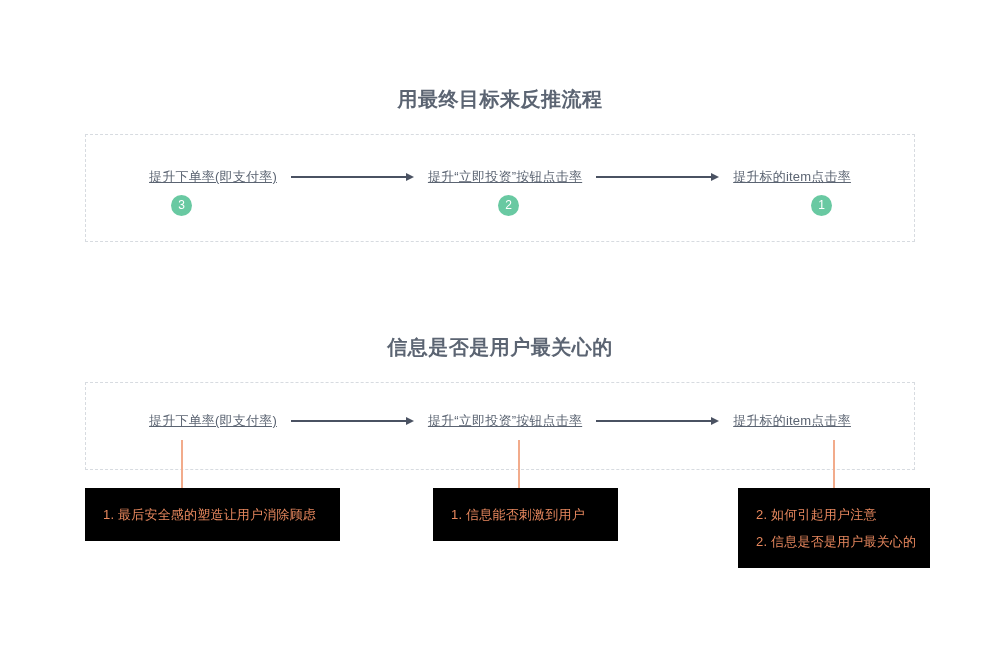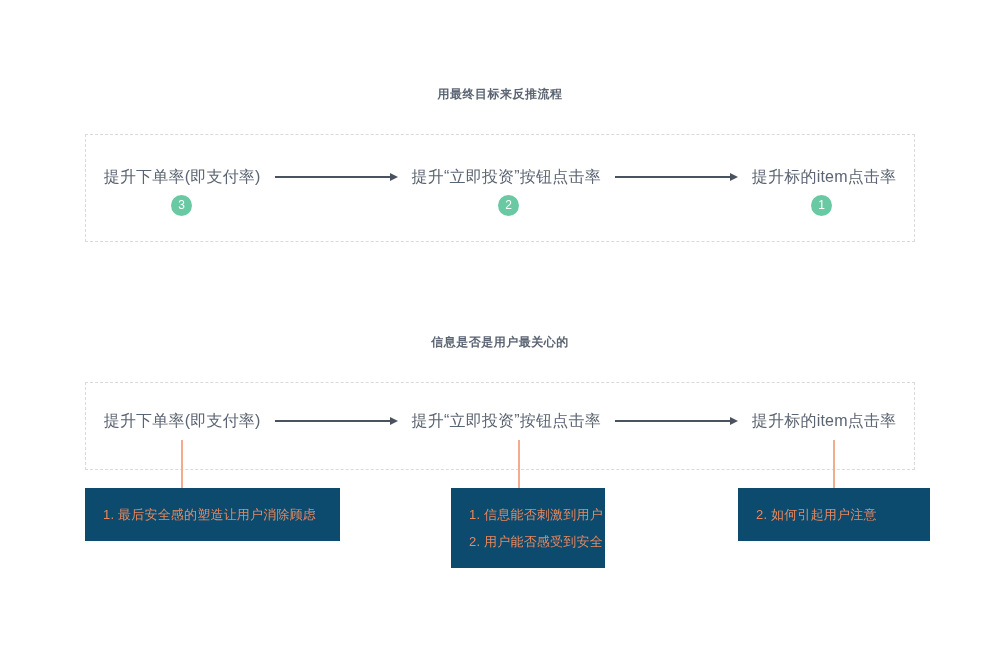--- a/index.html
+++ b/index.html
@@ -18,21 +18,21 @@
     height: 669px;
     background: #ffffff;
   }
 
   
   .section-title {
     position: absolute;
     left: 0;
     width: 1000px;
     text-align: center;
-    font-size: 12px;
+    font-size: 20px;
     font-weight: bold;
     color: #5b6472;
     letter-spacing: 0.5px;
   }
   #title-1 { top: 86px; }
   #title-2 { top: 334px; }
 
   
   .dashed-box {
     position: absolute;
@@ -46,24 +46,25 @@
   .flow-row {
     position: absolute;
     display: flex;
     align-items: center;
     justify-content: center;
   }
   #flow-row-1 { left: 85px; top: 164px; width: 830px; height: 26px; }
   #flow-row-2 { left: 85px; top: 408px; width: 830px; height: 26px; }
 
   .flow-label {
-    font-size: 16px;
+    font-size: 13px;
     color: #5b6472;
     white-space: nowrap;
     letter-spacing: 0.2px;
+    text-decoration: underline;
   }
 
   .arrow {
     display: flex;
     align-items: center;
     flex: 0 0 auto;
     margin: 0 14px;
   }
   .arrow .shaft {
     width: 116px;
@@ -101,25 +102,25 @@
     width: 2px;
     background: #f2ab8b;
   }
   #connector-1 { left: 181px; top: 440px; height: 48px; }
   #connector-2 { left: 518px; top: 440px; height: 48px; }
   #connector-3 { left: 833px; top: 440px; height: 48px; }
 
   
   .cond-card {
     position: absolute;
-    background: #0c4a6e;
+    background: #000000;
     padding: 13px 18px;
   }
   #cond-card-1 { left: 85px; top: 488px; width: 255px; }
-  #cond-card-2 { left: 451px; top: 488px; width: 154px; }
+  #cond-card-2 { left: 433px; top: 488px; width: 185px; }
   #cond-card-3 { left: 738px; top: 488px; width: 192px; }
 
   .cond-item {
     font-size: 13px;
     color: #e8885e;
     line-height: 27px;
     white-space: nowrap;
     letter-spacing: 0.2px;
   }
 </style>
@@ -181,20 +182,20 @@
   <div class="connector" id="connector-1"></div>
   <div class="connector" id="connector-2"></div>
   <div class="connector" id="connector-3"></div>
 
   <div class="cond-card" id="cond-card-1">
     <div class="cond-item">1. 最后安全感的塑造让用户消除顾虑</div>
   </div>
 
   <div class="cond-card" id="cond-card-2">
     <div class="cond-item">1. 信息能否刺激到用户</div>
-    <div class="cond-item">2. 用户能否感受到安全</div>
   </div>
 
   <div class="cond-card" id="cond-card-3">
     <div class="cond-item">2. 如何引起用户注意</div>
+    <div class="cond-item">2. 信息是否是用户最关心的</div>
   </div>
 
 </div>
 
 </body></html>

